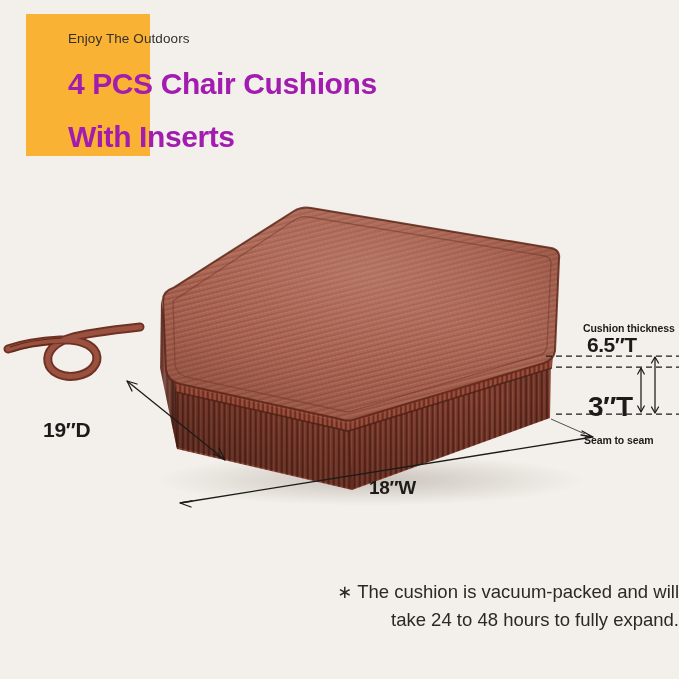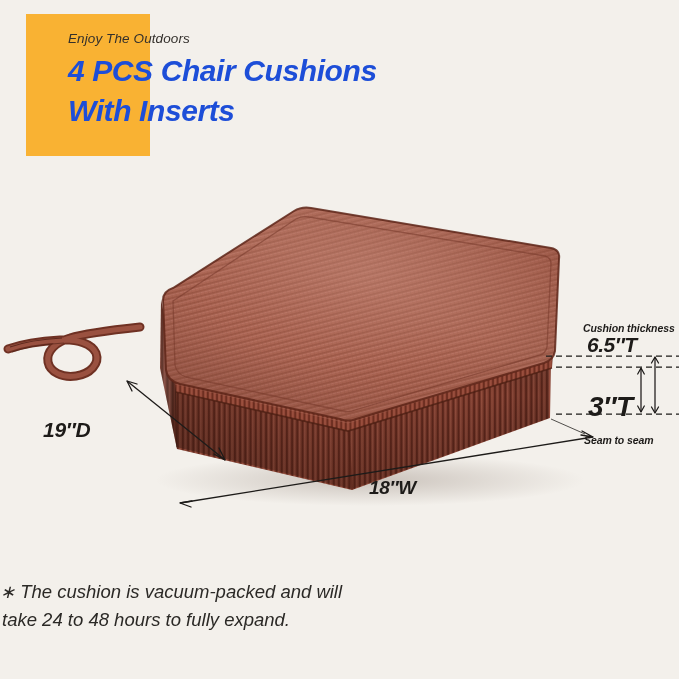--- a/index.html
+++ b/index.html
@@ -13,21 +13,20 @@
     overflow: hidden;
     position: relative;
   }
 
   #stage {
     position: absolute;
     left:0; top:0;
     width: 679px;
     height: 494px;
     background: #f3f0eb;
-    font-style: italic;
   }
 
   
   .yellow-block {
     position: absolute;
     left: 26px;
     top: 14px;
     width: 124px;
     height: 142px;
     background: #f9b233;
@@ -44,25 +43,25 @@
   .eyebrow {
     font-size: 13.5px;
     color: #33302c;
     letter-spacing: 0.1px;
     line-height: 18px;
     font-weight: 400;
     white-space: nowrap;
   }
 
   .headline {
-    margin-top: 5px;
+    margin-top: 18px;
     font-size: 30px;
     line-height: 35px;
     font-weight: 700;
-    color: #1d4ed8;
+    color: #a21caf;
     letter-spacing: -0.4px;
     white-space: nowrap;
   }
 
   
   #art {
     position: absolute;
     left: 0; top: 0;
     width: 679px; height: 679px;
     z-index: 3;
@@ -124,21 +123,21 @@
     font-weight: 700;
     letter-spacing: -0.1px;
   }
 
   
   .note {
     position: absolute;
     left: 0;
     top: 578px;
     width: 679px;
-    text-align: left;
+    text-align: right;
     z-index: 5;
     color: #2b2926;
     font-size: 18.5px;
     line-height: 28px;
   }
   .note .star { font-size: 18px; }
   .note-line2 { padding-left: 2px; }
 </style>
 </head>
 <body>

